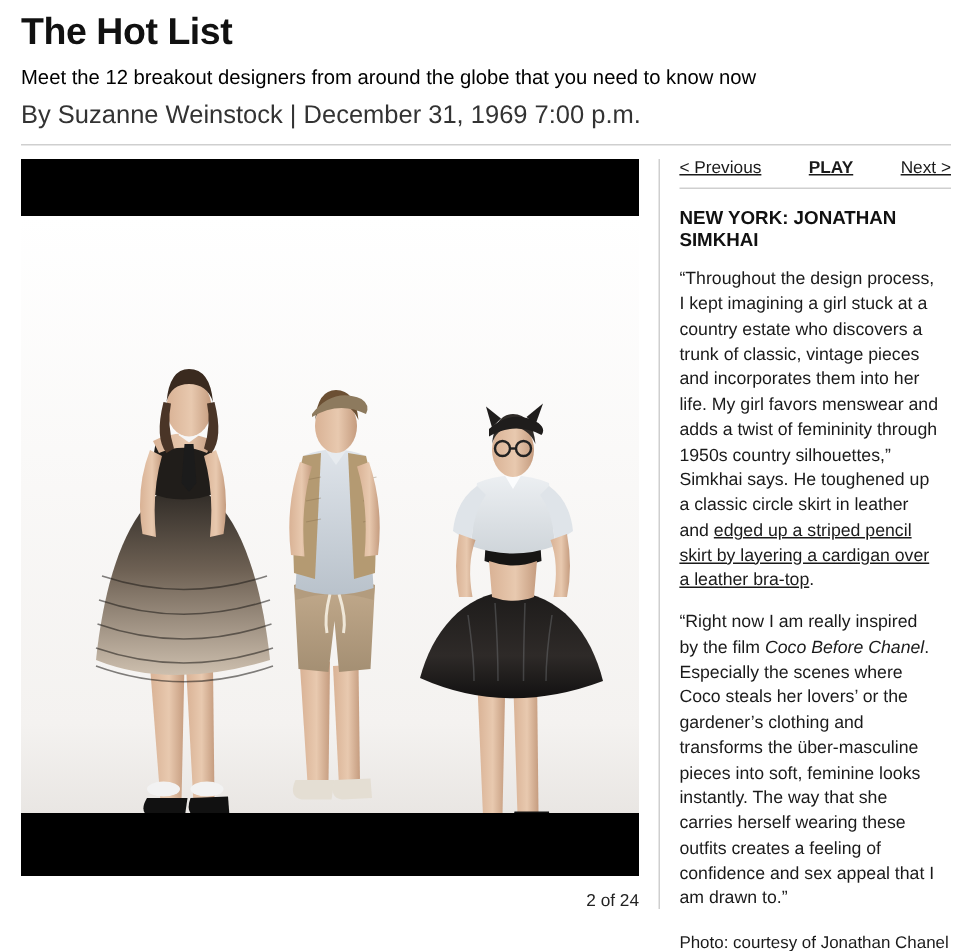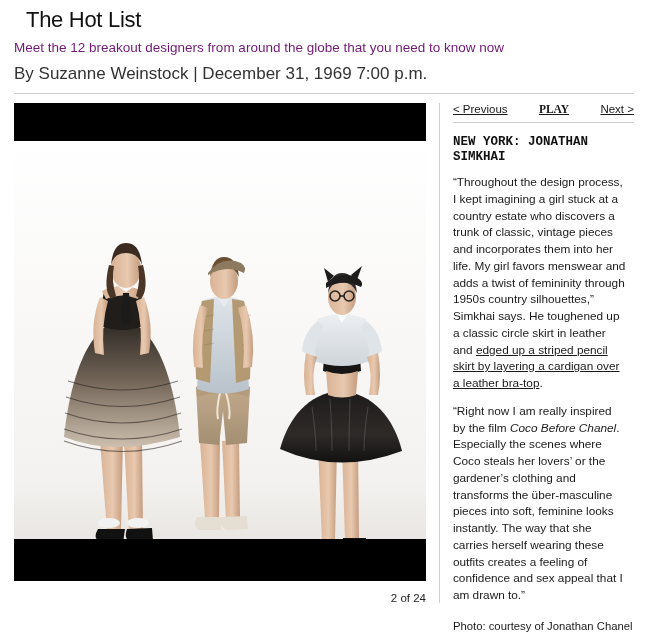--- a/index.html
+++ b/index.html
@@ -20,30 +20,30 @@
     height: 634px;
     box-sizing: border-box;
     padding: 0 14px;
   }
 
   
   .header {
     padding-top: 8px;
   }
   .headline {
-    font-size: 22px;
-    font-weight: normal;
+    font-size: 25px;
+    font-weight: bold;
     letter-spacing: -0.3px;
     color: #111;
-    margin: 0 0 4px 12px;
+    margin: 0 0 4px 0;
     line-height: 1.1;
   }
   .dek {
     font-size: 13.5px;
-    color: #701a75;
+    color: #000000;
     margin: 8px 0 7px 0;
     line-height: 1.25;
   }
   .byline {
     font-size: 17px;
     color: #333;
     margin: 0 0 9px 0;
   }
   .rule {
     height: 1px;
@@ -108,34 +108,32 @@
     font-size: 11.5px;
     padding-bottom: 7px;
   }
   .navbar a {
     color: #1a1a1a;
     text-decoration: underline;
     cursor: pointer;
   }
   .navbar .play {
     font-weight: bold;
-    font-family: Liberation Serif, serif;
   }
   .nav-rule {
     height: 1px;
     background: #cfcfcf;
     margin-bottom: 12px;
   }
   .subhead {
     font-size: 12.5px;
     font-weight: bold;
     color: #111;
     margin: 0 0 9px 0;
     line-height: 1.2;
-    font-family: Liberation Mono, monospace;
   }
   .para {
     font-size: 11.8px;
     line-height: 1.42;
     color: #1a1a1a;
     margin: 0 8px 11px 0;
   }
   .para a.inline {
     color: #1a1a1a;
     text-decoration: underline;

